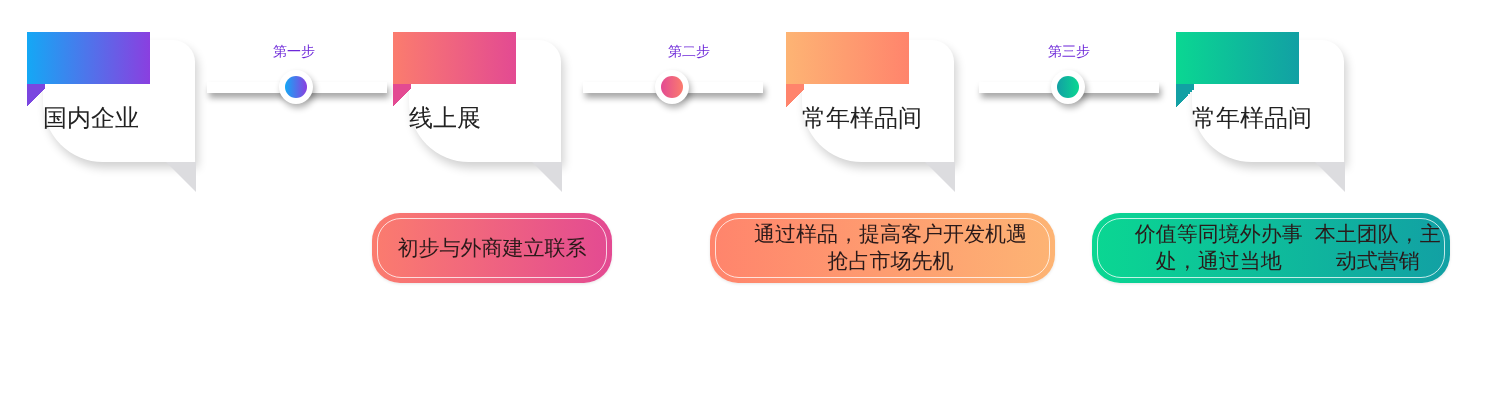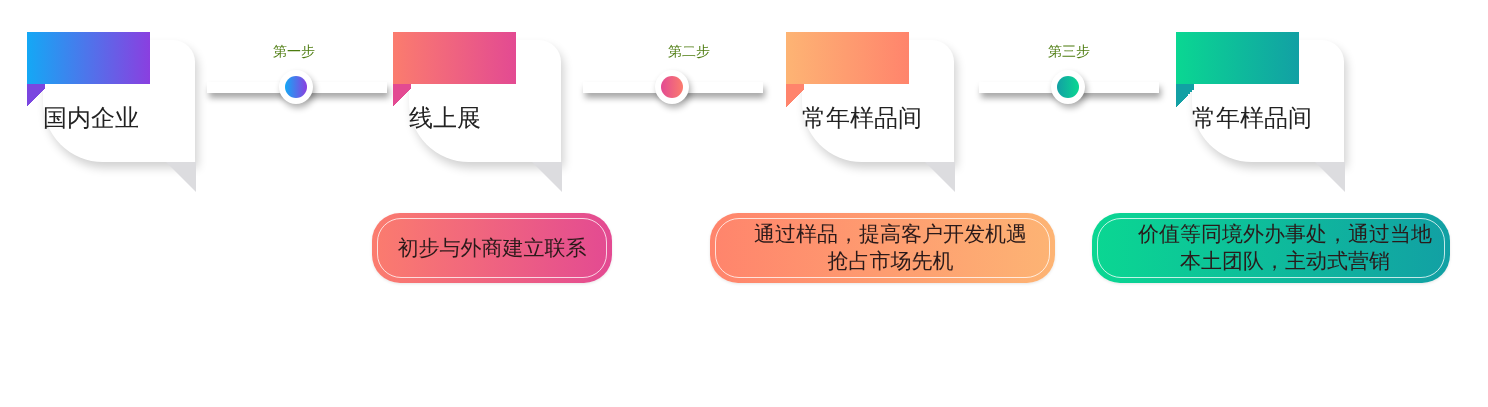--- a/index.html
+++ b/index.html
@@ -16,21 +16,21 @@
                 border-top:30px solid #dcdcdf; border-left:30px solid transparent; z-index:0; }
   .card .label { position:absolute; left:16px; top:70px; width:152px; text-align:left;
                  font-size:24px; z-index:2; color:#222; }
 
   .connector { position:absolute; top:70px; width:180px; height:40px; }
   .connector .bar { position:absolute; left:0; top:12px; width:180px; height:11px; background:#fff;
                     box-shadow:2px 5px 6px rgba(0,0,0,0.35); }
   .connector .knob { position:absolute; left:72px; top:0; width:34px; height:34px; border-radius:50%;
                      background:#fff; box-shadow:2px 4px 6px rgba(0,0,0,0.3); }
   .connector .dot { position:absolute; left:6px; top:6px; width:22px; height:22px; border-radius:50%; }
-  .step-label { position:absolute; top:43px; width:80px; text-align:center; font-size:14px; color:#4d7c0f; }
+  .step-label { position:absolute; top:43px; width:80px; text-align:center; font-size:14px; color:#6d28d9; }
 
   .pill { position:absolute; top:213px; height:70px; border-radius:28px;
           box-shadow:0 1px 3px rgba(0,0,0,0.1); }
   .pill .inner { position:absolute; left:5px; top:5px; right:5px; bottom:5px;
                  border:1px solid rgba(255,255,255,0.75); border-radius:24px;
                  display:flex; align-items:center; justify-content:center;
                  text-align:center; font-size:21px; line-height:27px; color:#2a1a1a; }
 </style>
 </head>
 <body>
@@ -98,17 +98,17 @@
 </div>
 
 <div class="pill" style="left:710px; width:345px; background:linear-gradient(90deg,#ff846c,#fdb474);">
   <div class="inner" style="flex-direction:column;padding-left:16px;">
     <span>通过样品，提高客户开发机遇</span>
     <span>抢占市场先机</span>
   </div>
 </div>
 
 <div class="pill" style="left:1092px; width:358px; background:linear-gradient(90deg,#0ad792,#12a0a4);">
-  <div class="inner" style="flex-direction:column;padding-left:28px;">
+  <div class="inner" style="flex-direction:row;padding-left:28px;">
     <span>价值等同境外办事处，通过当地</span>
     <span>本土团队，主动式营销</span>
   </div>
 </div>
 
 </body></html>

